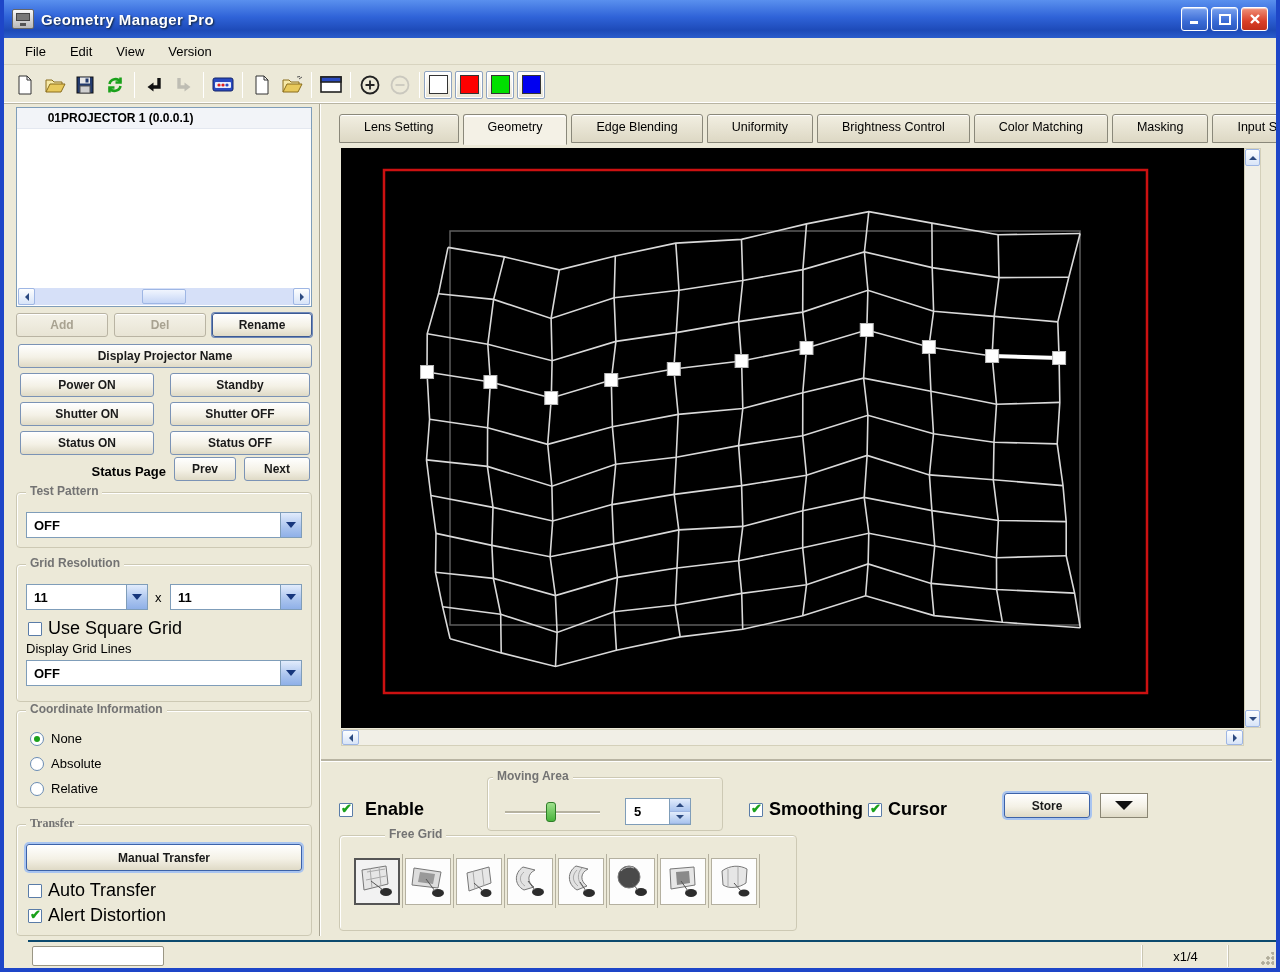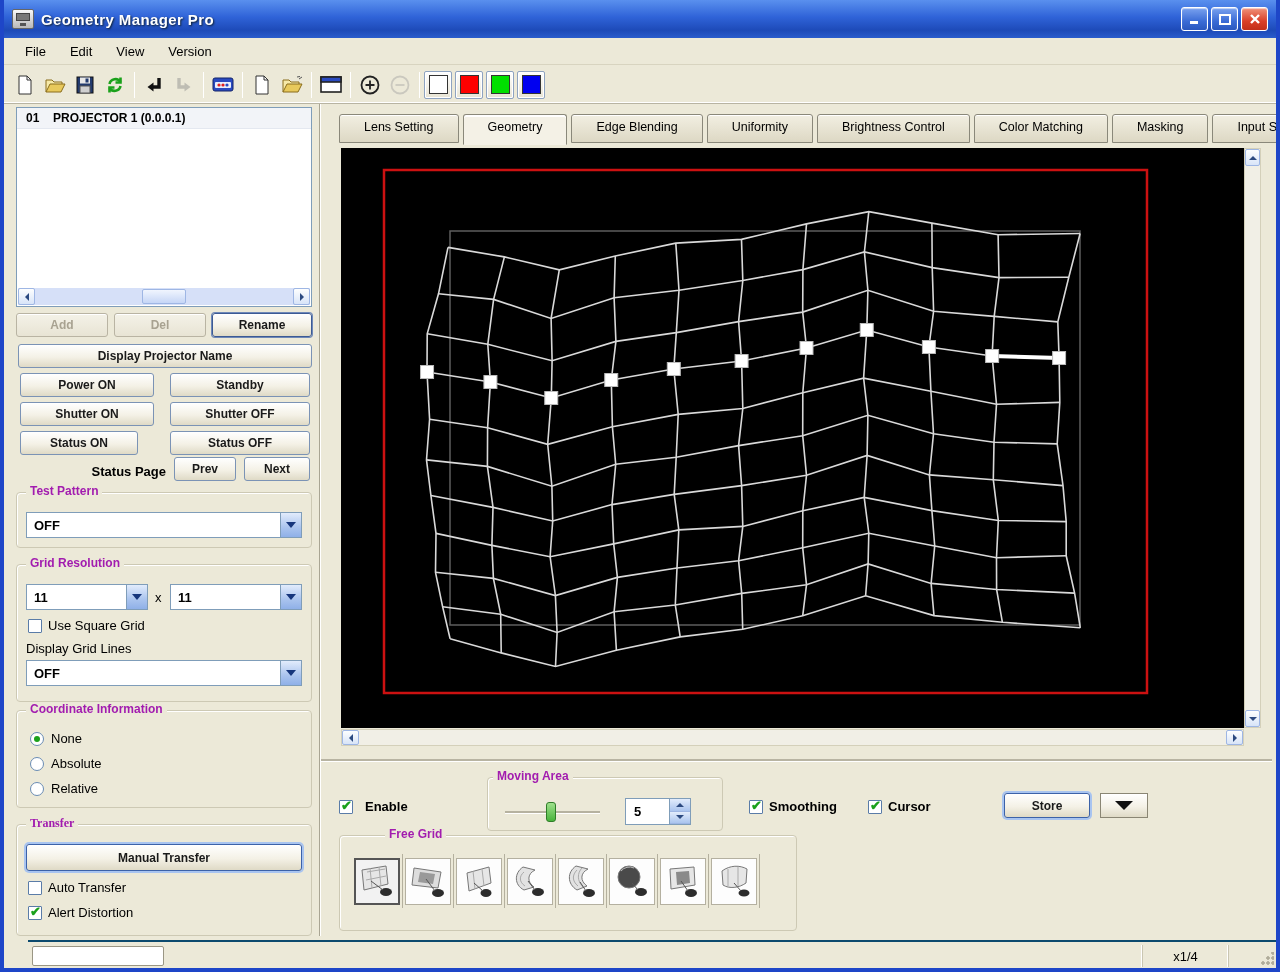--- a/index.html
+++ b/index.html
@@ -29,44 +29,44 @@
   .tsep{width:1px;height:26px;background:#b0ac9a;border-right:1px solid #fff;margin:0 4px;}
   .swatchbtn{width:28px;height:28px;border:1px solid #8ea3c0;border-radius:2px;background:linear-gradient(#ffffff,#e8e4d4);
     display:flex;align-items:center;justify-content:center;margin-right:3px;box-shadow:inset 0 0 0 1px #fff;}
   .swatch{width:19px;height:19px;border:1px solid #333;}
   
   .sidebar{position:absolute;left:4px;top:104px;width:312px;bottom:32px;border-right:1px solid #a9a593;box-shadow:1px 0 0 #fff;}
   .main{position:absolute;left:317px;top:104px;right:4px;bottom:32px;}
   
   .listbox{position:absolute;left:8px;top:3px;width:296px;height:200px;background:#fff;border:1px solid #7f9db9;}
   .listrow{display:flex;height:21px;align-items:center;background:#f2f4f8;border-bottom:1px solid #e4e8f0;}
-  .listrow .lid{width:36px;padding-left:9px;font-weight:bold;}
+  .listrow .lid{width:44px;padding-left:9px;font-weight:bold;text-align:right;}
   .listrow .lname{font-weight:bold;}
   .list-hscroll{position:absolute;left:1px;right:1px;bottom:1px;height:17px;display:flex;background:#d6e0f8;}
   .sbtn{width:17px;height:17px;background:linear-gradient(#fdfefe,#d8e4f8);border:1px solid #9eb6e4;border-radius:2px;
     display:flex;align-items:center;justify-content:center;}
   .list-thumb{width:44px;height:15px;margin:1px auto;background:linear-gradient(#f0f5fe,#c6d6f6);border:1px solid #9eb6e4;border-radius:2px;}
   .tri{width:0;height:0;border:4px solid transparent;}
   .tri.left{border-right-color:#2c4a80;border-left-width:0;}
   .tri.right{border-left-color:#2c4a80;border-right-width:0;}
   .tri.up{border-bottom-color:#2c4a80;border-top-width:0;}
   .tri.down{border-top-color:#2c4a80;border-bottom-width:0;}
   .btn{position:absolute;height:24px;border:1px solid #7b93b5;border-radius:3px;font-size:12px;font-weight:bold;
     background:linear-gradient(#ffffff,#f4f1e6 55%,#dfdac6);display:flex;align-items:center;justify-content:center;
     box-shadow:inset 0 1px 0 #fff;color:#1a1a1a;}
   .btn.disabled{color:#a8a291;border-color:#b9b4a3;background:linear-gradient(#f4f2e8,#e8e4d4);font-weight:bold;}
   .btn.focusring{box-shadow:0 0 0 2px #a8c4f0, inset 0 1px 0 #fff;border-color:#3c62a8;text-align:center;}
-  .grouplab{position:absolute;background:#ece9d8;padding:0 4px;color:#a21caf;font-weight:bold;z-index:2;}
+  .grouplab{position:absolute;background:#ece9d8;padding:0 4px;color:#737373;font-weight:bold;z-index:2;}
   .groupbox{position:absolute;border:1px solid #cdc9b4;border-radius:4px;box-shadow:inset 1px 1px 0 #fff;}
   .combo{position:absolute;height:26px;background:#fff;border:1px solid #7f9db9;display:flex;align-items:center;}
   .combo .val{flex:1;padding-left:7px;font-weight:bold;font-size:13px;}
   .combo .drop{width:21px;height:100%;border-left:1px solid #7f9db9;background:linear-gradient(#e2ecfc,#aac4ee 60%,#8fb0e8);
     display:flex;align-items:center;justify-content:center;}
   .combo .drop .tri.down{border-top-color:#16367c;border-left-width:5px;border-right-width:5px;border-top-width:6px;}
-  .checkrow{position:absolute;display:flex;align-items:flex-end;gap:6px;font-size:13px;}
+  .checkrow{position:absolute;display:flex;align-items:center;gap:6px;font-size:18px;}
   .cbox{width:14px;height:14px;background:#fff;border:1px solid #5a7ca8;border-radius:1px;position:relative;flex:0 0 14px;}
   .cbox.on:after{content:"✔";position:absolute;left:1px;top:-3px;color:#1ba11b;font-size:13px;font-weight:bold;}
   .radiorow{display:flex;align-items:center;gap:7px;height:25px;font-size:13px;}
   .rdot{width:14px;height:14px;border-radius:50%;background:#fff;border:1px solid #6a8cb4;position:relative;}
   .rdot.on:after{content:"";position:absolute;left:3px;top:3px;width:6px;height:6px;border-radius:50%;background:#1ba11b;}
   
   .tabs{position:absolute;left:18px;top:10px;right:0;height:31px;display:flex;gap:4px;}
   .tab{padding:5px 24px 4px;border:1px solid #8a887a;border-radius:3px 3px 0 0;background:linear-gradient(#f2efe2,#ddd8c4);
     font-size:12.5px;height:29px;white-space:nowrap;box-shadow:inset 0 1px 0 #fff;}
   .tab.active{background:#f4f1e6;height:31px;font-weight:normal;border-bottom-color:#f4f1e6;box-shadow:inset 0 2px 0 #fff;position:relative;top:0;}
@@ -254,21 +254,21 @@
     <div class="btn disabled" style="left:8px;top:209px;width:92px;">Add</div>
     <div class="btn disabled" style="left:106px;top:209px;width:92px;">Del</div>
     <div class="btn" style="left:204px;top:209px;width:100px;border-color:#3c5a94;box-shadow:0 0 0 1px #6e88b8, inset 0 1px 0 #fff;">Rename</div>
 
     <div class="btn" style="left:10px;top:240px;width:294px;">Display Projector Name</div>
 
     <div class="btn" style="left:12px;top:269px;width:134px;">Power ON</div>
     <div class="btn" style="left:162px;top:269px;width:140px;">Standby</div>
     <div class="btn" style="left:12px;top:298px;width:134px;">Shutter ON</div>
     <div class="btn" style="left:162px;top:298px;width:140px;">Shutter OFF</div>
-    <div class="btn" style="left:12px;top:327px;width:118px;">Status ON</div>
+    <div class="btn" style="left:12px;top:327px;width:134px;">Status ON</div>
     <div class="btn" style="left:162px;top:327px;width:140px;">Status OFF</div>
 
     <div style="position:absolute;left:0;top:360px;width:158px;text-align:right;font-size:13px;font-weight:bold;">Status Page</div>
     <div class="btn" style="left:166px;top:353px;width:62px;">Prev</div>
     <div class="btn" style="left:236px;top:353px;width:66px;text-align:right;">Next</div>
 
     <div class="grouplab" style="left:18px;top:380px;">Test Pattern</div>
     <div class="groupbox" style="left:8px;top:388px;width:296px;height:56px;"></div>
     <div class="combo" style="left:18px;top:408px;width:276px;">
       <span class="val">OFF</span>

